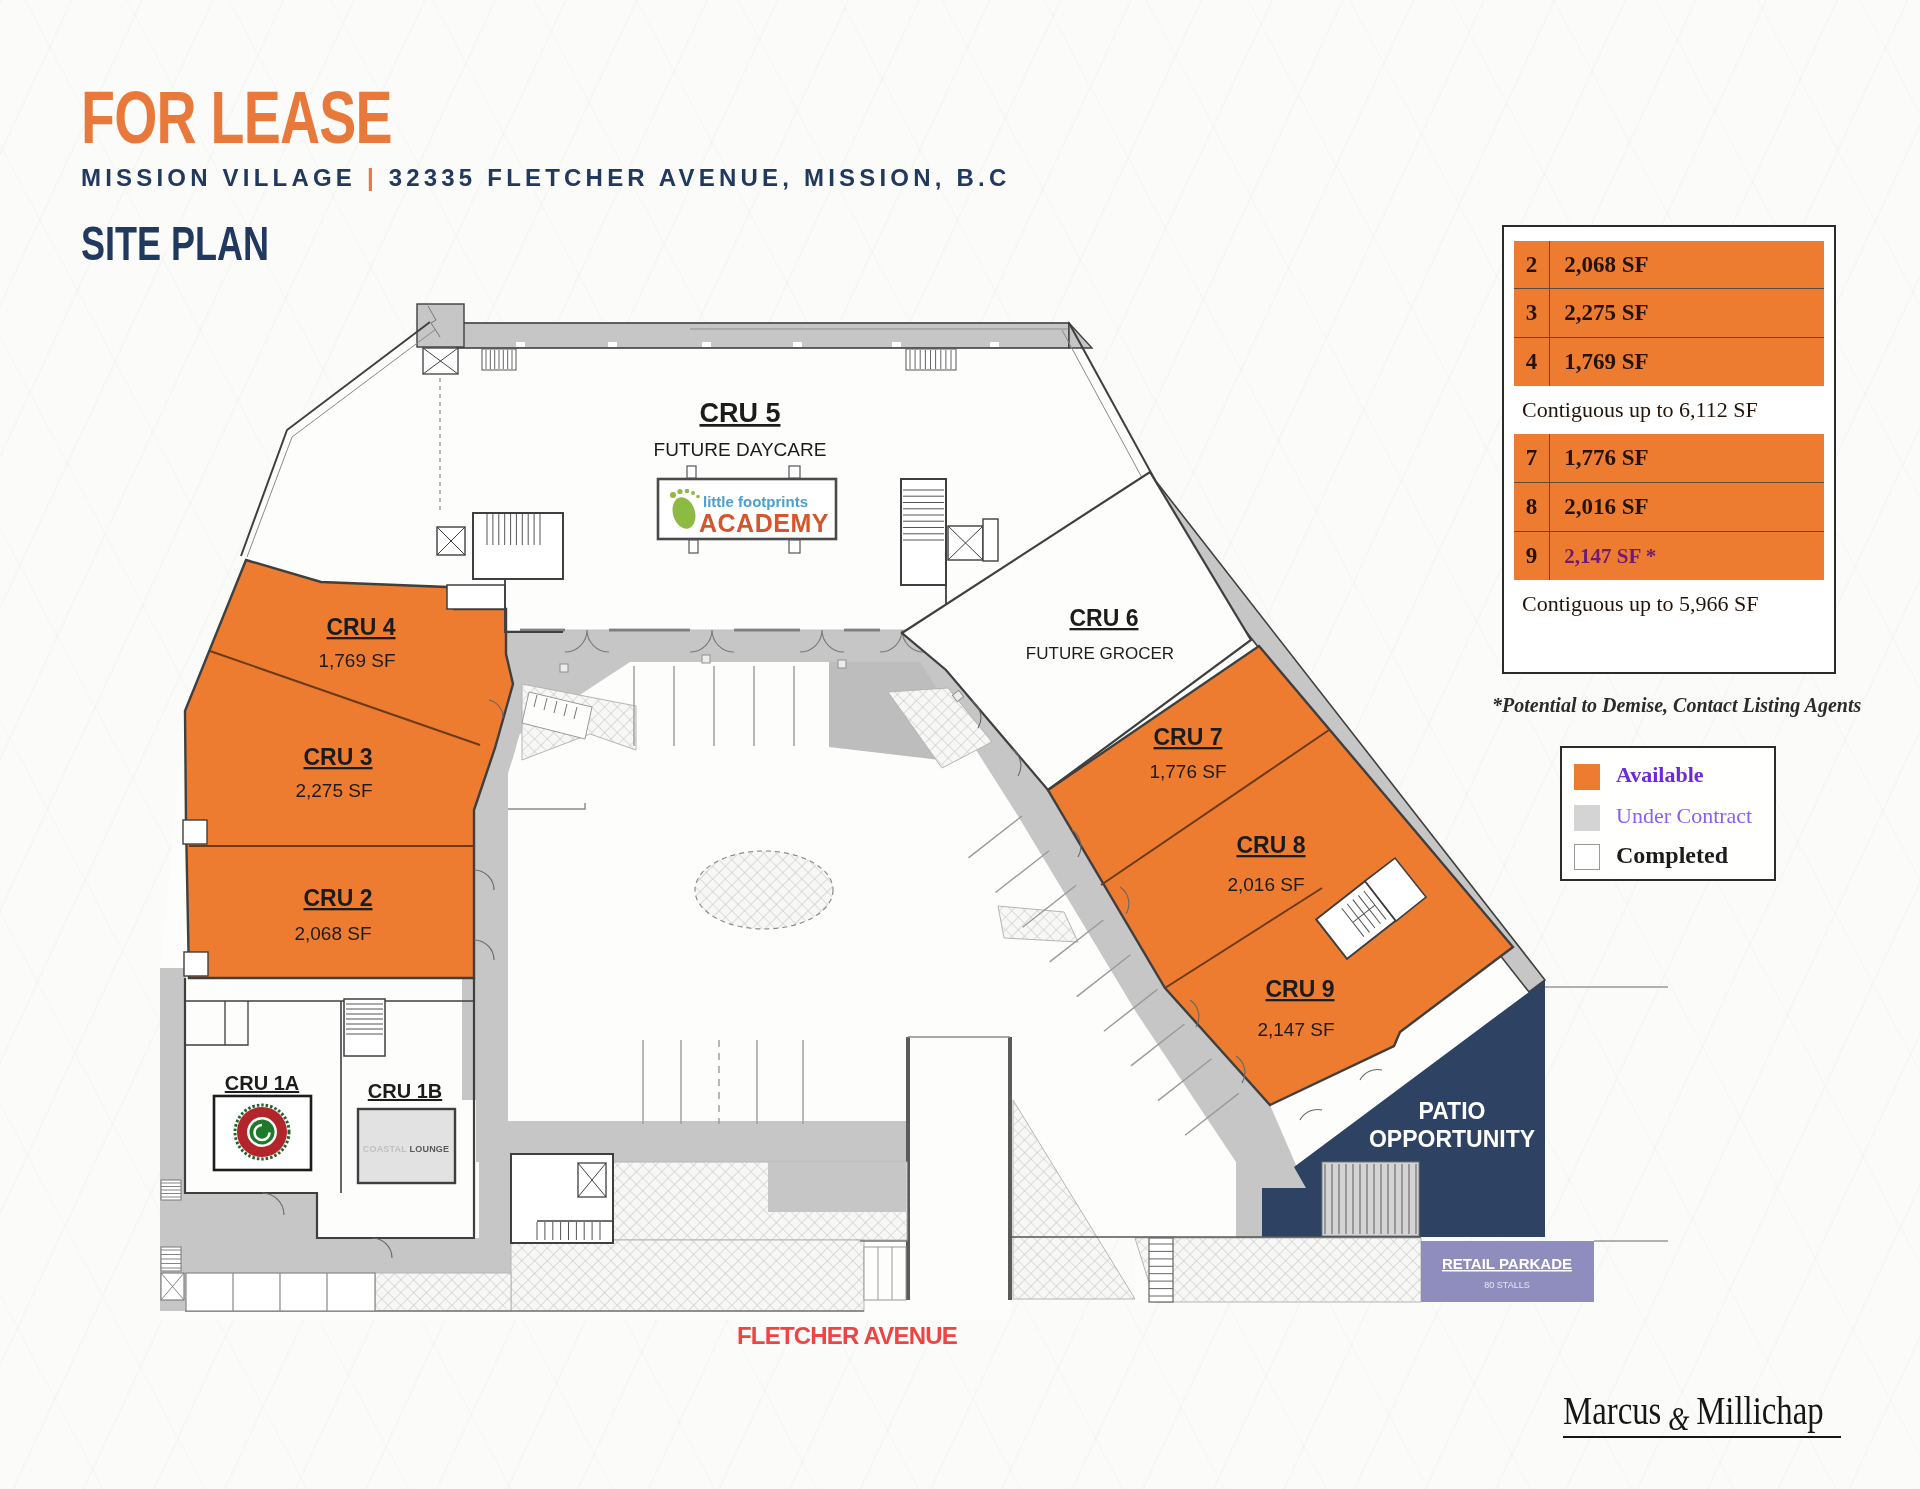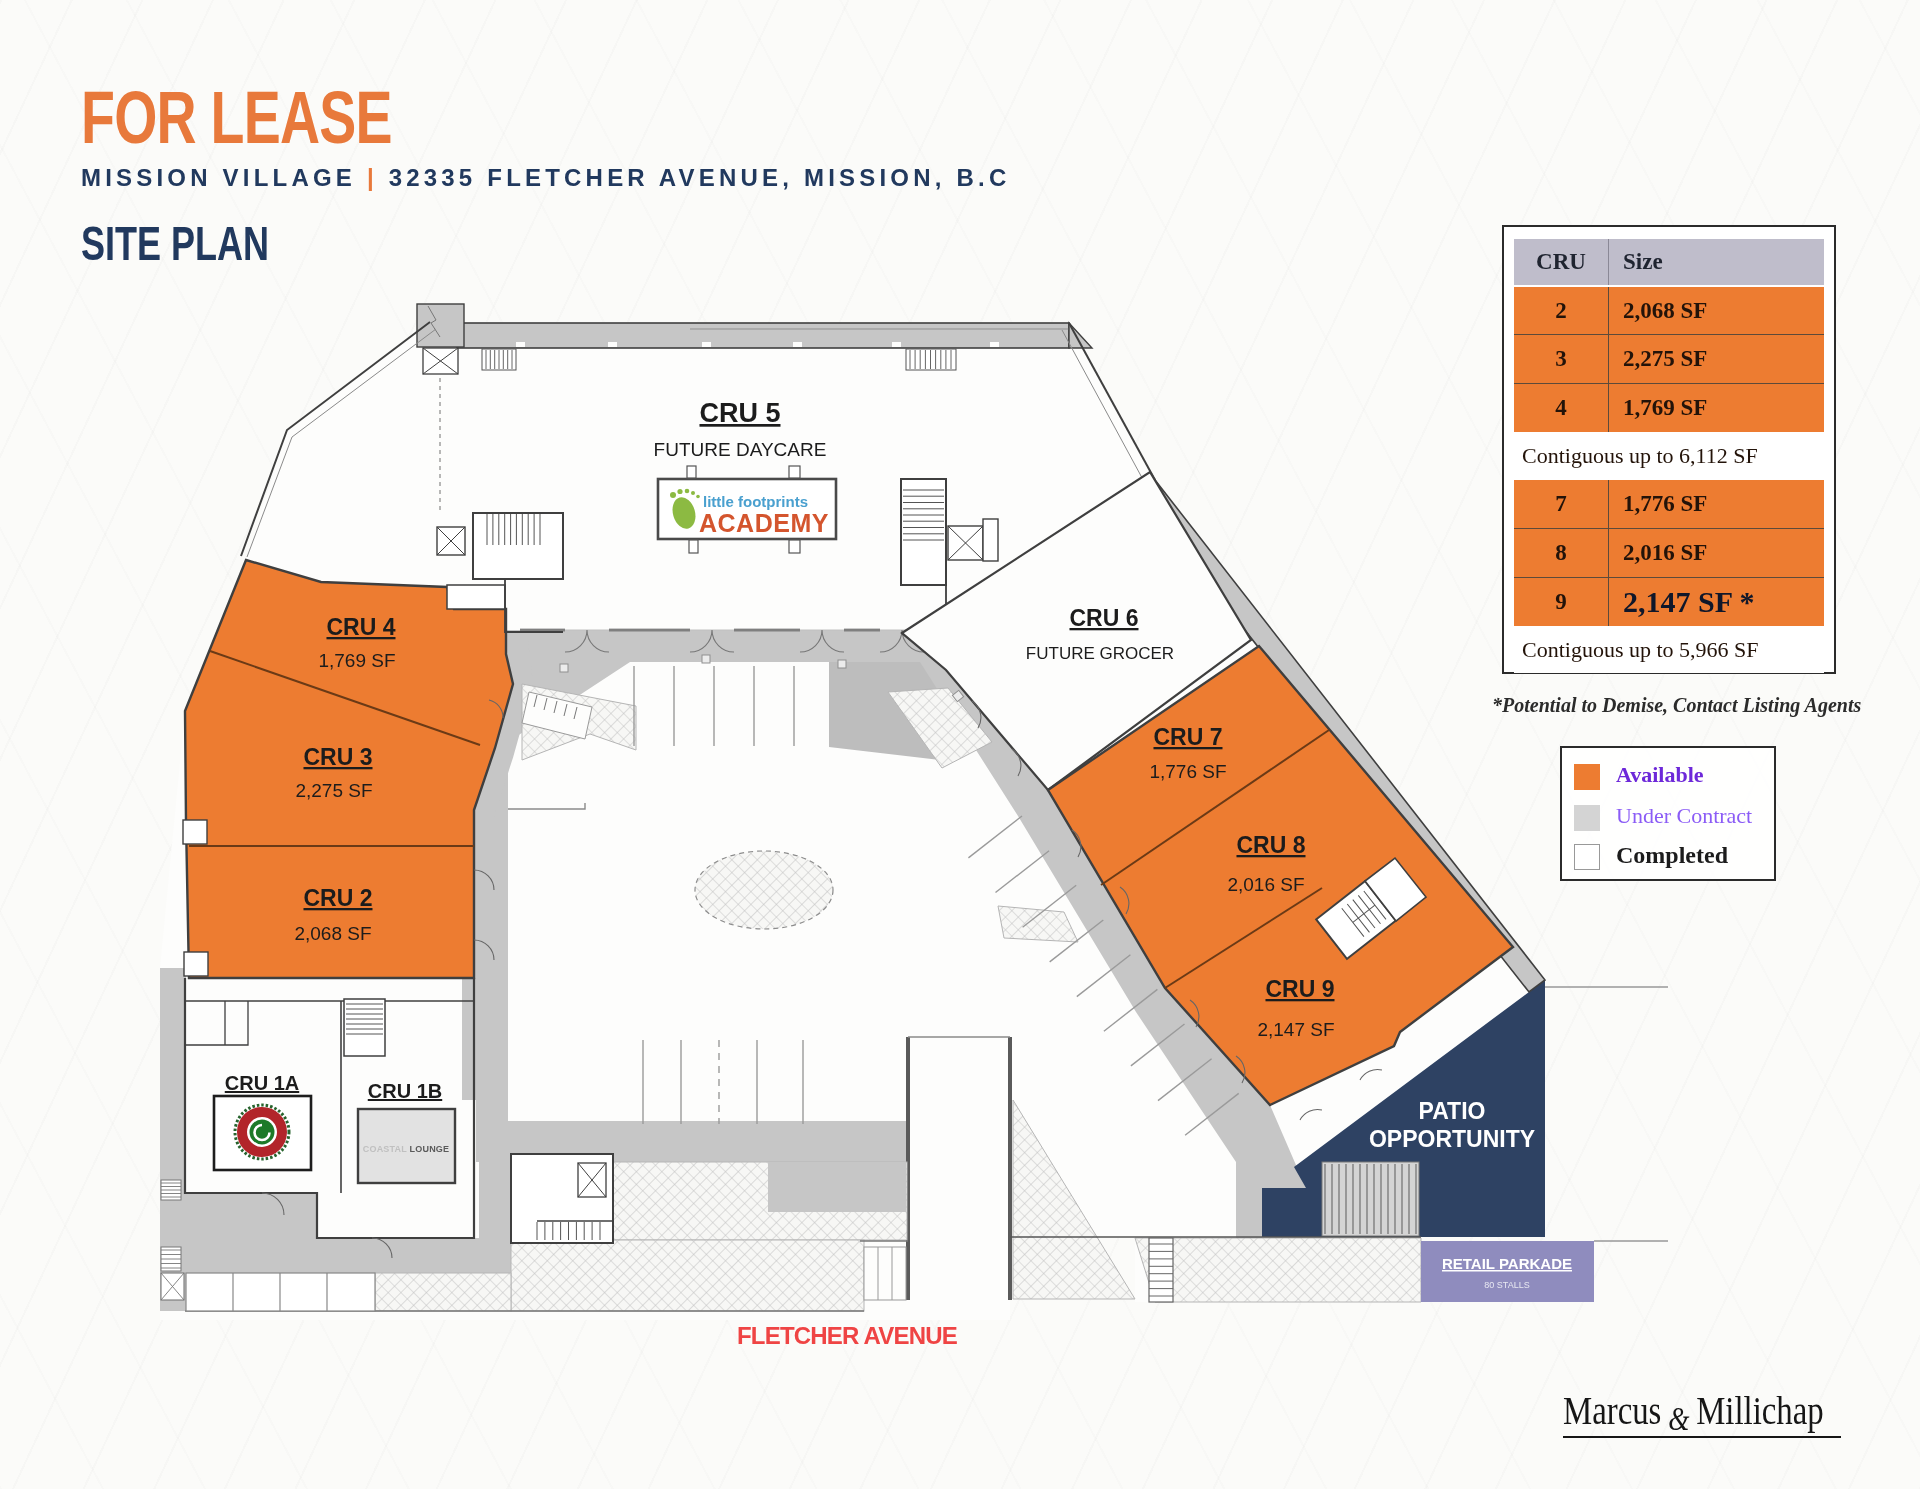--- a/index.html
+++ b/index.html
@@ -412,24 +412,20 @@
 <path d="M1072 830 a20 20 0 0 1 6 27 M1120 887 a20 20 0 0 1 6 27 M1190 1000 a20 20 0 0 1 6 27 M1236 1056 a20 20 0 0 1 6 27" stroke="#666" stroke-width="1.1" fill="none"></path>
 
 <path d="M1300 1120 a20 20 0 0 1 22 -10 M1360 1080 a20 20 0 0 1 22 -10" stroke="#666" stroke-width="1.1" fill="none"></path>
 
 <path d="M262 1193 a22 22 0 0 1 22 22 M372 1238 a20 20 0 0 1 20 20" stroke="#666" stroke-width="1.1" fill="none"></path>
 </svg>
 
 <div class="abs" style="left:1502px;top:225px;width:330px;height:445px;background:#fff;border:2px solid #2b2b2b;">
 <table style="position:absolute;left:10px;top:12px;border-collapse:collapse;width:310px;font-family:'Liberation Serif',serif;">
 <tbody>
-        <tr style="background:#BFBDCB;">
- <td style="width:92px;height:44px;text-align:center;font-weight:bold;font-size:23px;color:#1f2430;border-right:1.5px solid #8a8896;">CRU</td>
- <td style="height:44px;font-weight:bold;font-size:23px;color:#1f2430;padding-left:14px;">Size</td>
-</tr>
 <tr style="background:#ED7C31;border-top:2px solid #fff;">
  <td style="height:45px;text-align:center;font-weight:bold;font-size:23px;color:#231309;border-right:1px solid #5d4a3a;">2</td>
  <td style="font-weight:bold;font-size:23px;color:#231309;padding-left:14px;">2,068 SF</td>
 </tr>
 <tr style="background:#ED7C31;border-top:1px solid #5d4a3a;">
  <td style="height:46px;text-align:center;font-weight:bold;font-size:23px;color:#231309;border-right:1px solid #5d4a3a;">3</td>
  <td style="font-weight:bold;font-size:23px;color:#231309;padding-left:14px;">2,275 SF</td>
 </tr>
 <tr style="background:#ED7C31;border-top:1px solid #5d4a3a;">
  <td style="height:46px;text-align:center;font-weight:bold;font-size:23px;color:#231309;border-right:1px solid #5d4a3a;">4</td>
@@ -441,21 +437,21 @@
 <tr style="background:#ED7C31;">
  <td style="height:46px;text-align:center;font-weight:bold;font-size:23px;color:#231309;border-right:1px solid #5d4a3a;">7</td>
  <td style="font-weight:bold;font-size:23px;color:#231309;padding-left:14px;">1,776 SF</td>
 </tr>
 <tr style="background:#ED7C31;border-top:1px solid #5d4a3a;">
  <td style="height:46px;text-align:center;font-weight:bold;font-size:23px;color:#231309;border-right:1px solid #5d4a3a;">8</td>
  <td style="font-weight:bold;font-size:23px;color:#231309;padding-left:14px;">2,016 SF</td>
 </tr>
 <tr style="background:#ED7C31;border-top:1px solid #5d4a3a;">
  <td style="height:46px;text-align:center;font-weight:bold;font-size:23px;color:#231309;border-right:1px solid #5d4a3a;">9</td>
- <td style="font-weight:bold;font-size:30px;color:#0f172a;padding-left:14px;">2,147 SF *</td>
+ <td style="font-weight:bold;font-size:21px;color:#701a75;padding-left:14px;">2,147 SF *</td>
 </tr>
 <tr style="background:#fff;">
  <td colspan="2" style="height:45px;font-size:22px;color:#231309;padding-left:8px;">Contiguous up to 5,966 SF</td>
 </tr>
 </tbody>
     </table>
 </div>
 
 <div class="abs" style="left:1492px;top:694px;white-space:nowrap;font-family:'Liberation Serif',serif;font-style:italic;font-weight:bold;font-size:20px;color:#2b2b2b;">*Potential to Demise, Contact Listing Agents</div>
 

